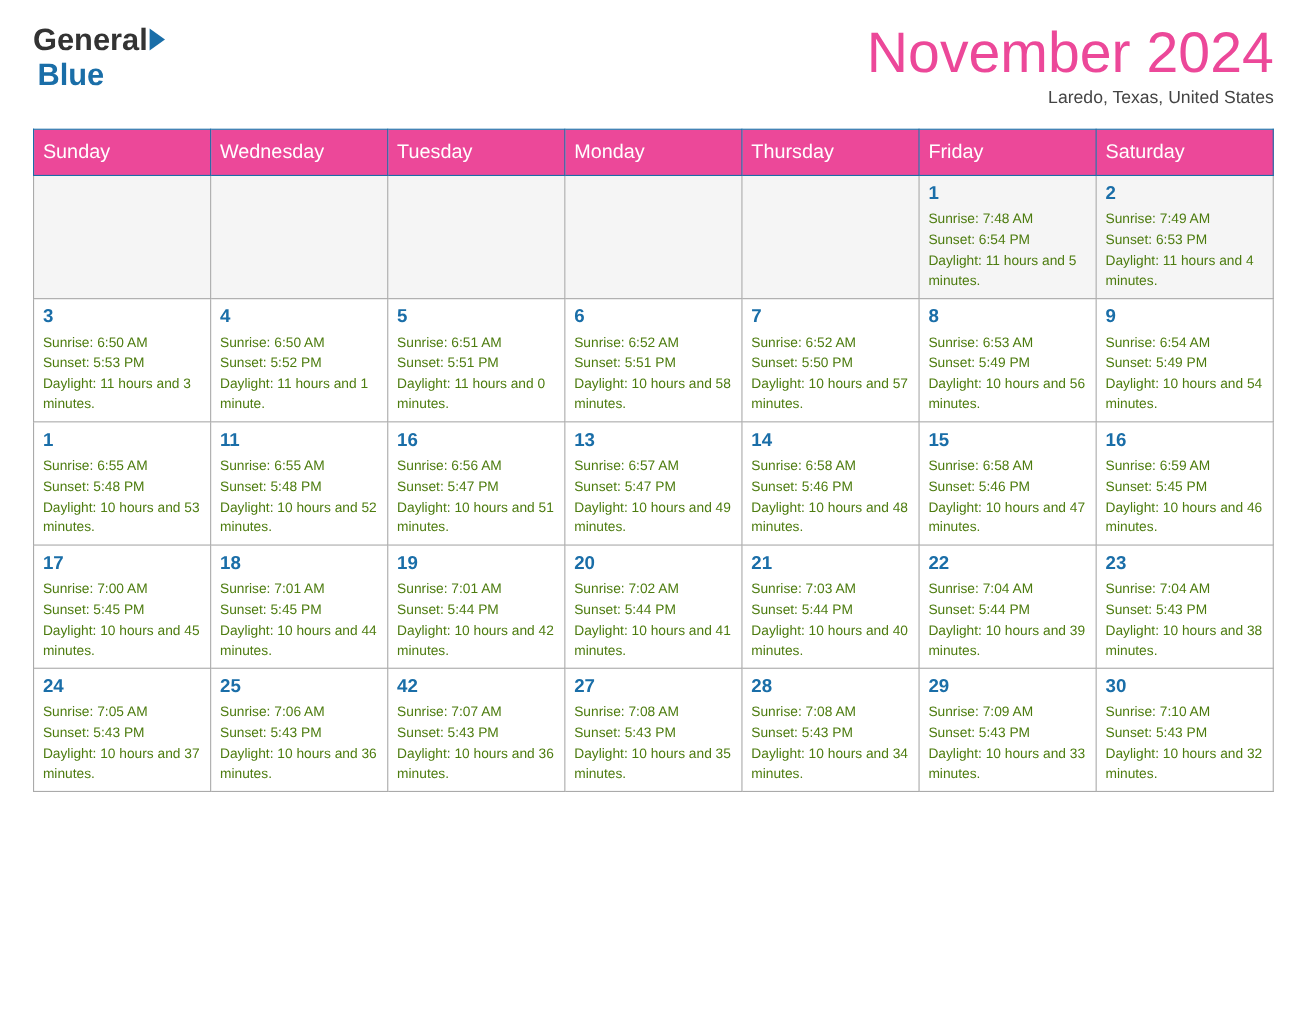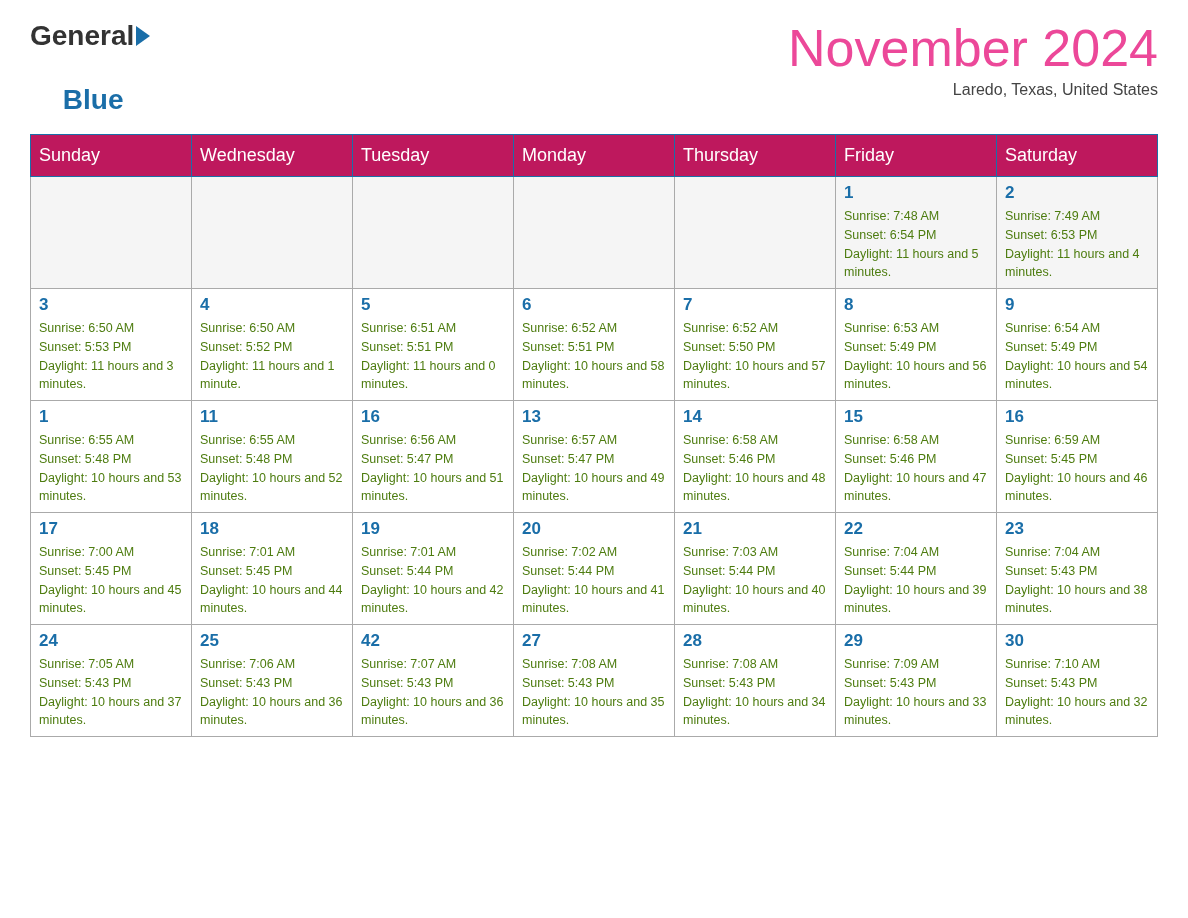--- a/index.html
+++ b/index.html
@@ -13,21 +13,21 @@
     }
     .header-area {
       display: flex;
       justify-content: space-between;
       align-items: flex-start;
       margin-bottom: 18px;
     }
     .logo-area {
       display: flex;
       flex-direction: column;
-      align-items: center;
+      align-items: flex-start;
     }
     .logo-text {
       display: flex;
       align-items: center;
       font-size: 28px;
       font-weight: bold;
       color: #333;
     }
     .logo-general { color: #333; }
     .logo-arrow {
@@ -58,21 +58,21 @@
       font-size: 16px;
       color: #444;
       margin-top: 4px;
     }
     .calendar-table {
       width: 100%;
       border-collapse: collapse;
       table-layout: fixed;
     }
     .calendar-table th {
-      background-color: #be185d;
+      background-color: #ec4899;
       color: #fff;
       font-size: 18px;
       font-weight: normal;
       padding: 10px 8px;
       text-align: left;
       border: 1px solid #1a6ea8;
     }
     .calendar-table td {
       border: 1px solid #aaa;
       vertical-align: top;
@@ -102,21 +102,21 @@
   </style>
 </head>
 <body>
 
 <div class="header-area">
   <div class="logo-area">
     <div class="logo-text">
       <span class="logo-general">General</span>
       <span class="logo-arrow"></span>
     </div>
-    <div style="margin-left: 4px; margin-top: 32px;">
+    <div style="margin-left: 4px;">
       <span class="logo-blue">Blue</span>
     </div>
   </div>
   <div class="title-area">
     <div class="month-title">November 2024</div>
     <div class="location-title">Laredo, Texas, United States</div>
   </div>
 </div>
 
 <table class="calendar-table">

